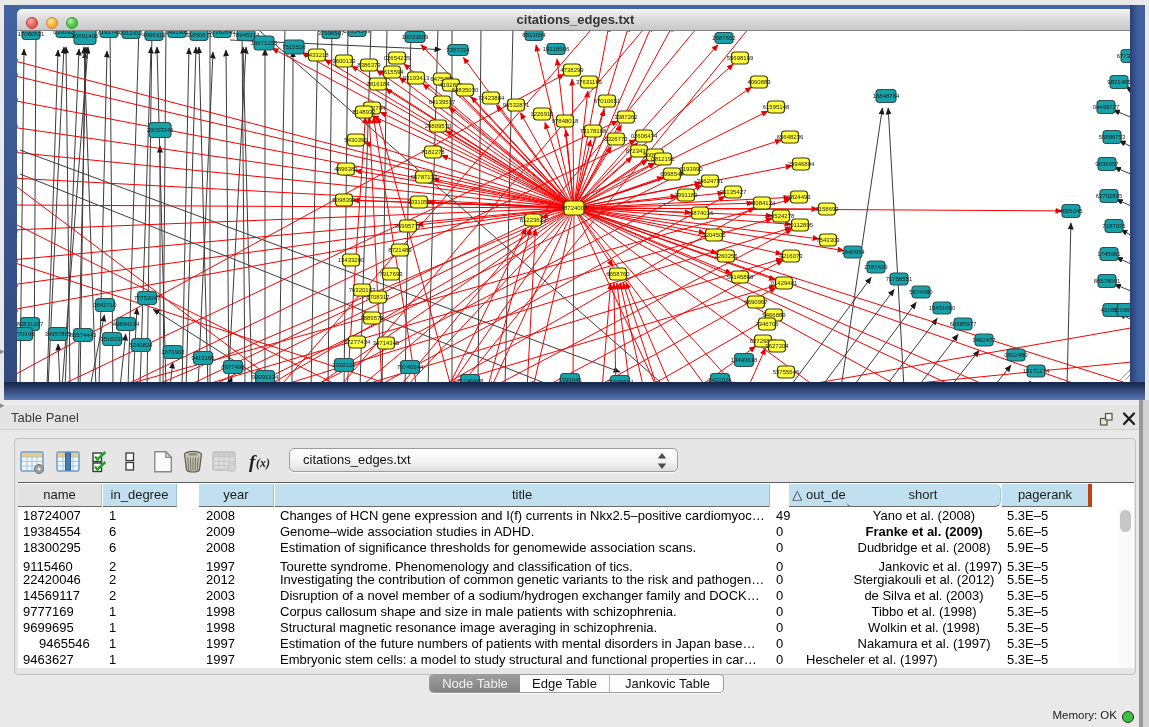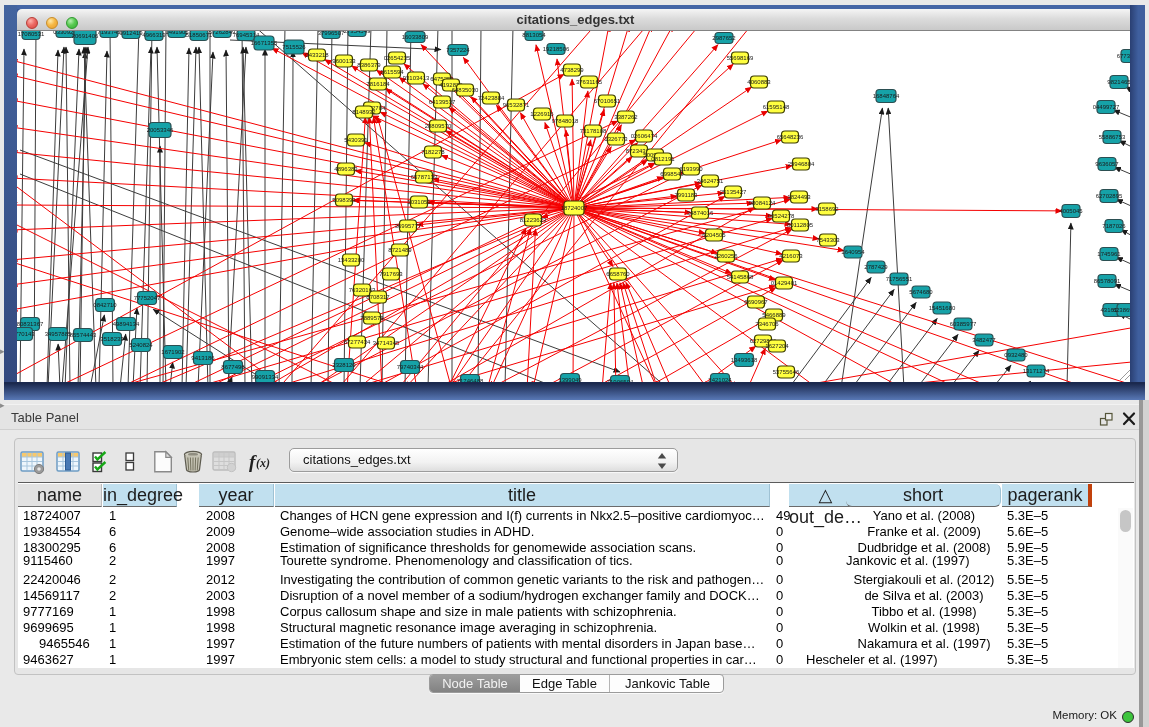--- a/index.html
+++ b/index.html
@@ -34,21 +34,21 @@
   background:#e6e6e6; border:1px solid #c2c2c2; border-radius:4px; }
 #toolbar { position:absolute; left:3px; top:10px; height:28px; width:1110px; }
 #dropdown { position:absolute; left:274px; top:9px; width:389px; height:24px;
   border:1px solid #9c9c9c; border-radius:5px;
   background:linear-gradient(#ffffff,#f2f2f2 60%,#dedede); font-size:13px; color:#111;
   line-height:22px; padding-left:13px;
   box-shadow:0 1px 1px rgba(255,255,255,.8); }
 #table { position:absolute; left:3px; top:43px; width:1116px; height:186px;
   background:#fff; border-top:1px solid #5c5c5c; font-size:13px; }
 .hdr { position:absolute; top:1px; height:23px; border-bottom:1px solid #6b6b6b;
-  background:#c1e0ef; text-align:center; font-size:18px; color:#1c1c1c; line-height:22px; }
+  background:#c1e0ef; text-align:center; font-size:13px; color:#1c1c1c; line-height:22px; }
 .hdr.gray { background:#e2e2e2; }
 .row { position:absolute; height:16px; line-height:16px; white-space:nowrap;
   overflow:hidden; color:#000; }
 .c { position:absolute; top:0; height:16px; overflow:hidden; white-space:nowrap; }
 #vsb { position:absolute; right:1px; top:25px; width:15px; height:160px; background:#fafafa; }
 #vsb .thumb { position:absolute; left:2px; top:2px; width:11px; height:22px;
   background:#c6c6c6; border-radius:6px; }
 
 
 #seg { position:absolute; left:429px; top:674px; width:295px; height:19px;
@@ -691,39 +691,39 @@
 <div class="c" style="left:758px;width:120px;">49</div>
 <div class="c" style="left:828px;width:156px;text-align:center;">Yano et al. (2008)</div>
 <div class="c" style="left:989px;width:120px;">5.3E–5</div>
 </div>
 <div class="row" style="top:41px;left:0;width:1100px;">
 <div class="c" style="left:5px;width:120px;">19384554</div>
 <div class="c" style="left:91px;width:120px;">6</div>
 <div class="c" style="left:188px;width:120px;">2009</div>
 <div class="c" style="left:262px;width:488px;">Genome–wide association studies in ADHD.</div>
 <div class="c" style="left:758px;width:120px;">0</div>
-<div class="c" style="left:828px;width:156px;text-align:center;">Franke et al. (2009)</div>
+<div class="c" style="left:828px;width:156px;text-align:center;font-weight:bold;">Franke et al. (2009)</div>
 <div class="c" style="left:989px;width:120px;">5.6E–5</div>
 </div>
 <div class="row" style="top:57px;left:0;width:1100px;">
 <div class="c" style="left:5px;width:120px;">18300295</div>
 <div class="c" style="left:91px;width:120px;">6</div>
 <div class="c" style="left:188px;width:120px;">2008</div>
 <div class="c" style="left:262px;width:488px;">Estimation of significance thresholds for genomewide association scans.</div>
 <div class="c" style="left:758px;width:120px;">0</div>
 <div class="c" style="left:828px;width:156px;text-align:center;">Dudbridge et al. (2008)</div>
 <div class="c" style="left:989px;width:120px;">5.9E–5</div>
 </div>
-<div class="row" style="top:70px;left:0;width:1100px;">
+<div class="row" style="top:76px;left:0;width:1100px;">
 <div class="c" style="left:5px;width:120px;">9115460</div>
 <div class="c" style="left:91px;width:120px;">2</div>
 <div class="c" style="left:188px;width:120px;">1997</div>
 <div class="c" style="left:262px;width:488px;">Tourette syndrome. Phenomenology and classification of tics.</div>
 <div class="c" style="left:758px;width:120px;">0</div>
-<div class="c" style="left:828px;width:156px;text-align:left;">Jankovic et al. (1997)</div>
+<div class="c" style="left:828px;width:156px;text-align:right;">Jankovic et al. (1997)</div>
 <div class="c" style="left:989px;width:120px;">5.3E–5</div>
 </div>
 <div class="row" style="top:89px;left:0;width:1100px;">
 <div class="c" style="left:5px;width:120px;">22420046</div>
 <div class="c" style="left:91px;width:120px;">2</div>
 <div class="c" style="left:188px;width:120px;">2012</div>
 <div class="c" style="left:262px;width:488px;">Investigating the contribution of common genetic variants to the risk and pathogen…</div>
 <div class="c" style="left:758px;width:120px;">0</div>
 <div class="c" style="left:828px;width:156px;text-align:center;">Stergiakouli et al. (2012)</div>
 <div class="c" style="left:989px;width:120px;">5.5E–5</div>

